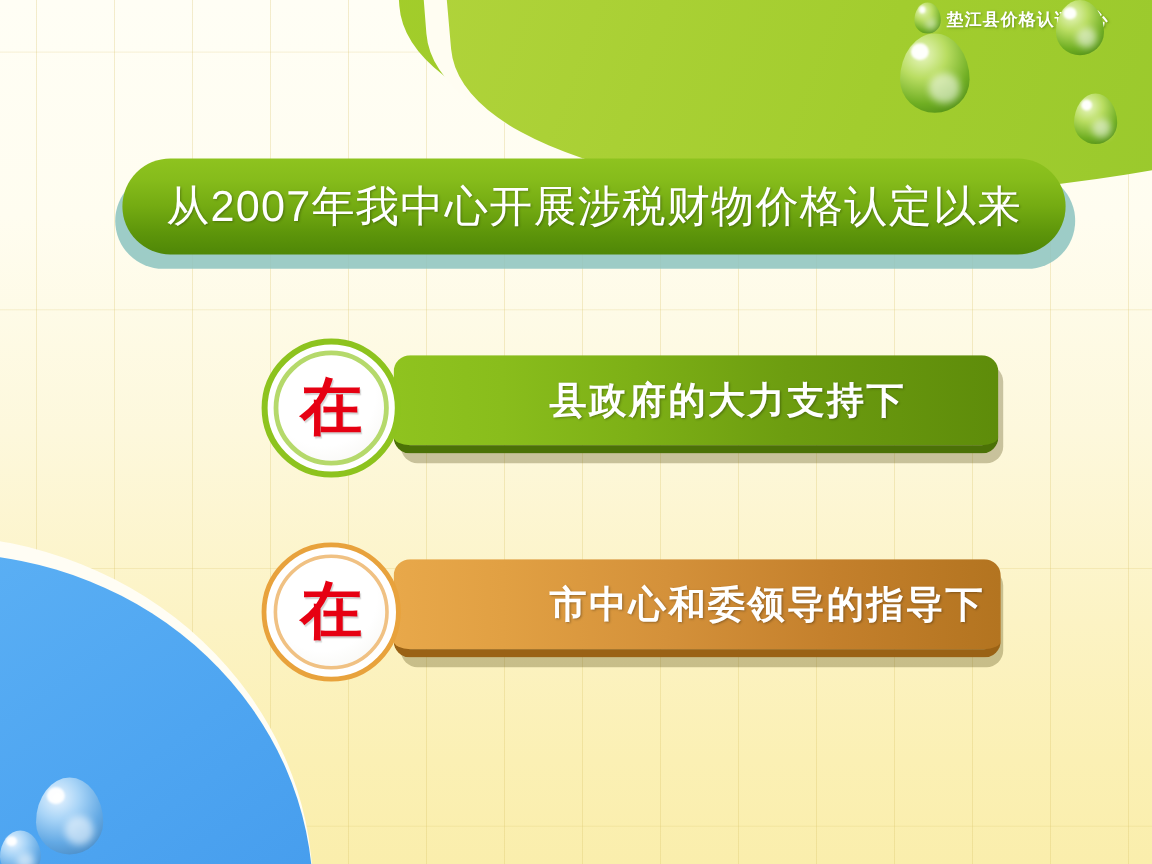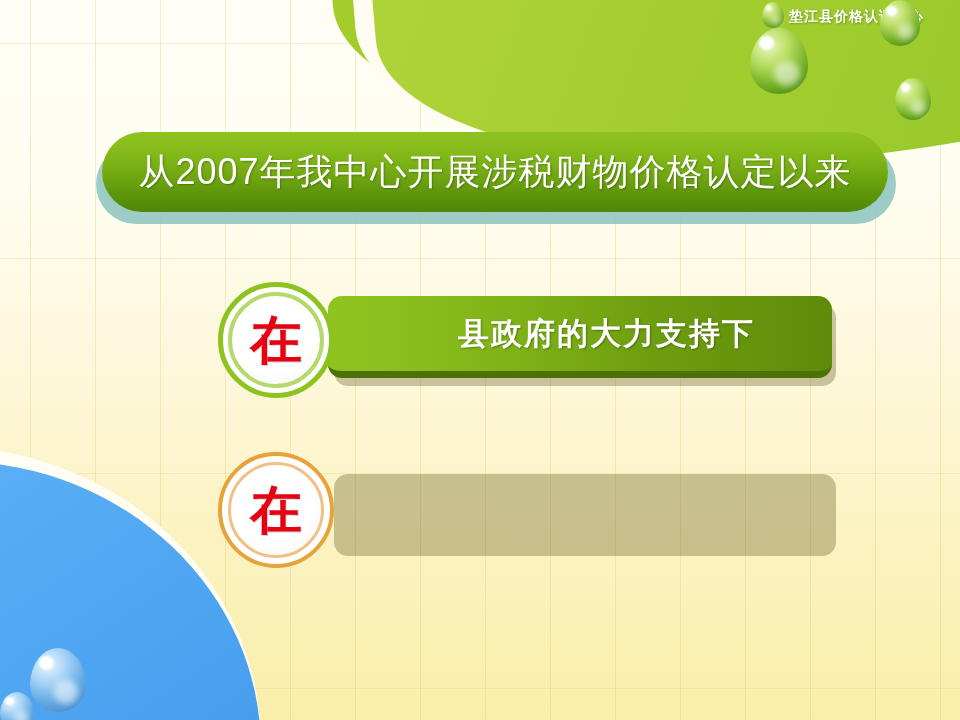--- a/index.html
+++ b/index.html
@@ -346,20 +346,23 @@
     </div>
     <div class="badge badge-green" style="left:0px;">
       <div class="badge-inner">
         <span class="badge-char">在</span>
       </div>
     </div>
   </div>
 
   <div class="row" style="left:218px; top:452px; width:620px;">
     <div class="row-bar-shadow" style="left:116px; width:502px;"></div>
+    <div class="row-bar bar-orange" style="left:110px; width:506px;">
+      <span class="row-label">市中心和委领导的指导下</span>
+    </div>
     <div class="badge badge-orange" style="left:0px;">
       <div class="badge-inner">
         <span class="badge-char">在</span>
       </div>
     </div>
   </div>
 
 </div>
 
 </body></html>

